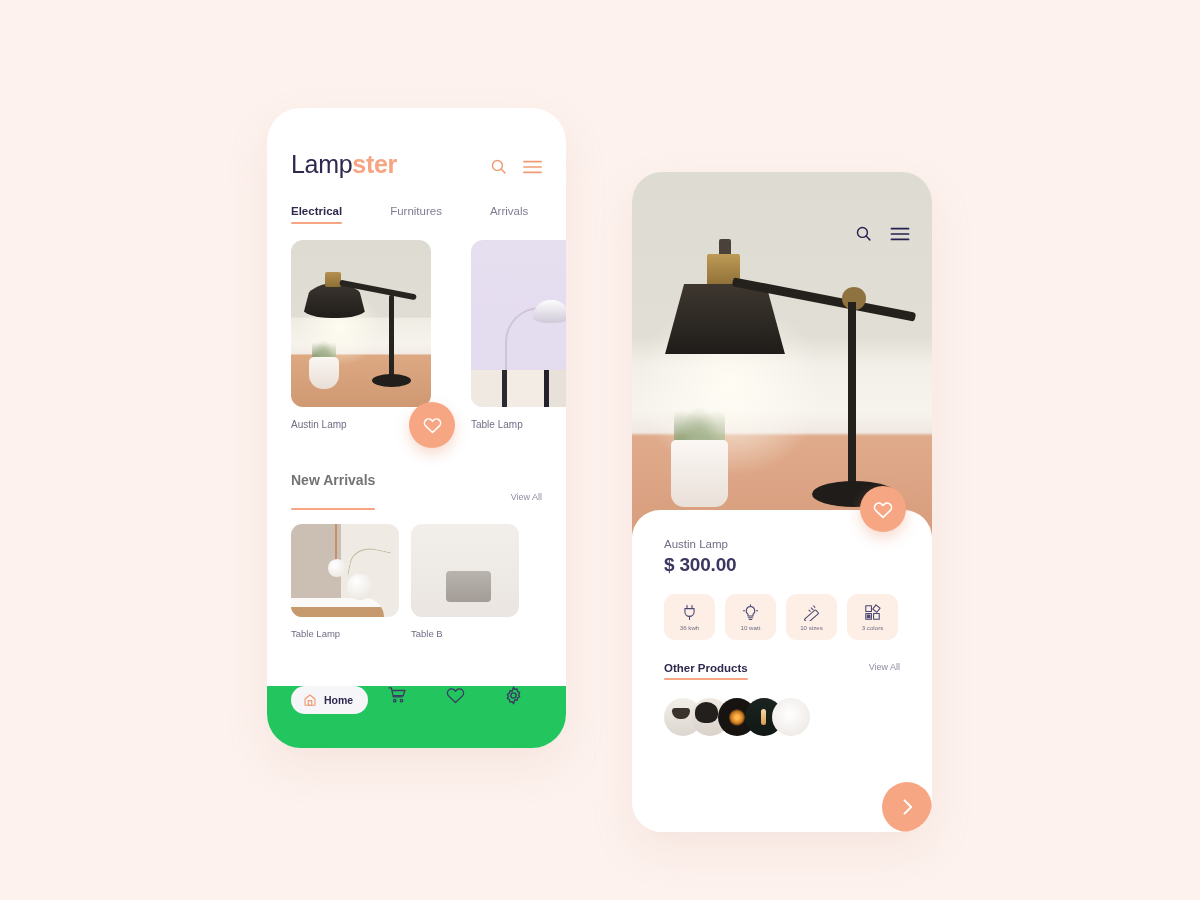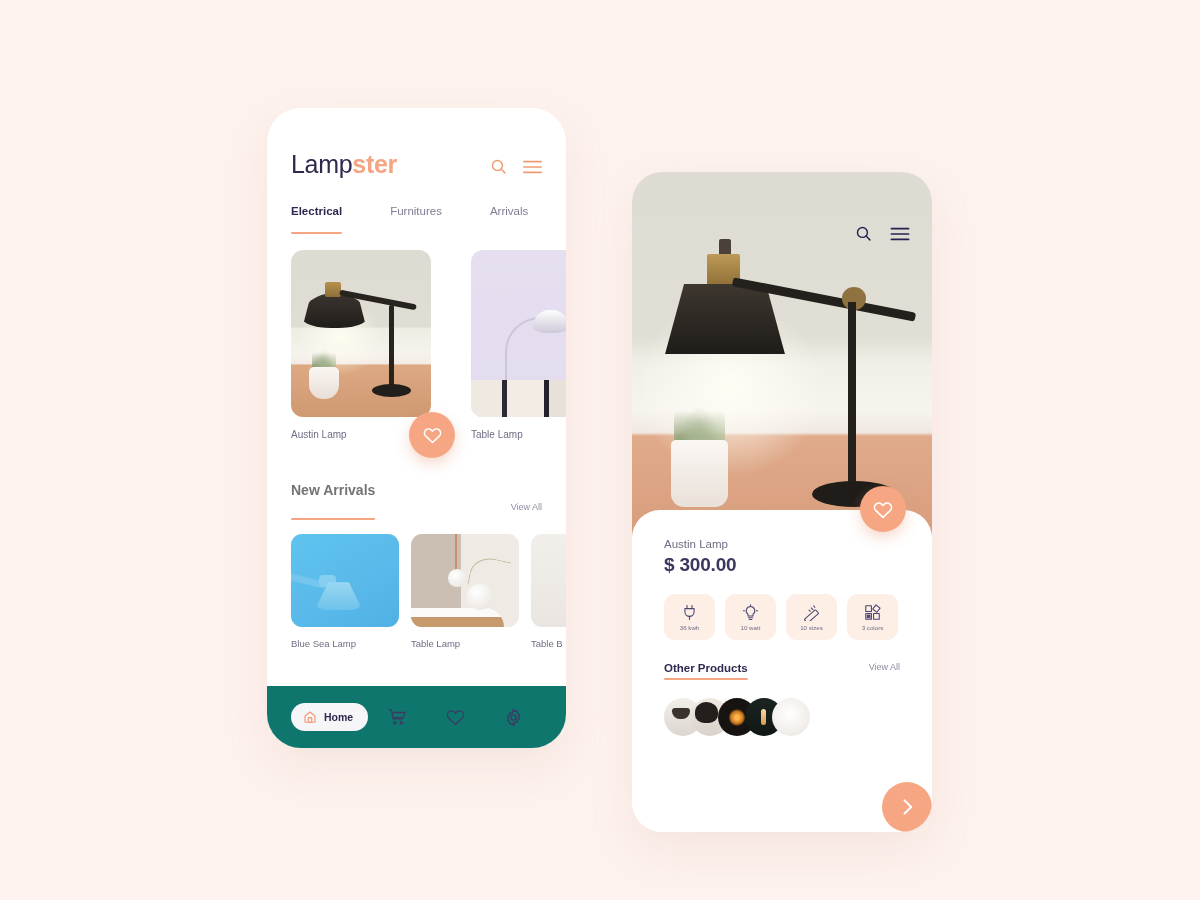--- a/index.html
+++ b/index.html
@@ -49,21 +49,21 @@
   }
   .ico { display: block; }
 
   .tabs {
     display: flex; gap: 48px;
     margin-top: 26px;
   }
   .tab {
     font-size: 11.5px;
     color: #7f7d93;
-    padding-bottom: 17px;
+    padding-bottom: 7px;
     position: relative;
     white-space: nowrap;
   }
   .tab.active { color: #2e2a4f; font-weight: 700; }
   .tab.active::after {
     content: "";
     position: absolute; left: 0; right: 0; bottom: 0;
     height: 2.5px; border-radius: 2px;
     background: #f6a583;
   }
@@ -118,23 +118,23 @@
   .na-card { flex: 0 0 auto; width: 108px; }
   .na-img {
     width: 108px; height: 93px;
     border-radius: 11px; overflow: hidden; position: relative;
   }
   .na-name { margin-top: 11px; font-size: 9.5px; color: #6f6d84; }
 
   .bottom-nav {
     position: absolute; left: 0; right: 0; bottom: 0;
     height: 62px;
-    display: flex; align-items: center;
+    display: flex; align-items: flex-start;
     padding: 0 24px;
-    background: #0f766e;
+    background: #22c55e;
   }
   .nav-item {
     flex: 1; display: flex; align-items: center; justify-content: center;
   }
   .nav-item:first-child { justify-content: flex-start; }
   .nav-home-pill {
     display: flex; align-items: center; gap: 7px;
     background: #f6f5f8;
     border-radius: 18px;
     padding: 7px 15px 7px 12px;
@@ -466,30 +466,20 @@
     <div class="home-pad">
       <div class="section-row">
         <div class="section-title">New Arrivals</div>
         <div class="view-all">View All</div>
       </div>
     </div>
 
     <div class="na-rail">
       <div class="na-card">
         <div class="na-img">
-          <div class="ph sc-blue">
-              <div class="barm"></div>
-              <div class="bhinge"></div>
-              <div class="bshade"></div>
-            </div>
-        </div>
-        <div class="na-name">Blue Sea Lamp</div>
-      </div>
-      <div class="na-card">
-        <div class="na-img">
           <div class="ph sc-pendant">
             <div class="cord"></div>
               <div class="branch"></div>
               <div class="bulb"></div>
             <div class="tabletop"></div>
               <div class="vase"></div>
           </div>
         </div>
         <div class="na-name">Table Lamp</div>
       </div>

